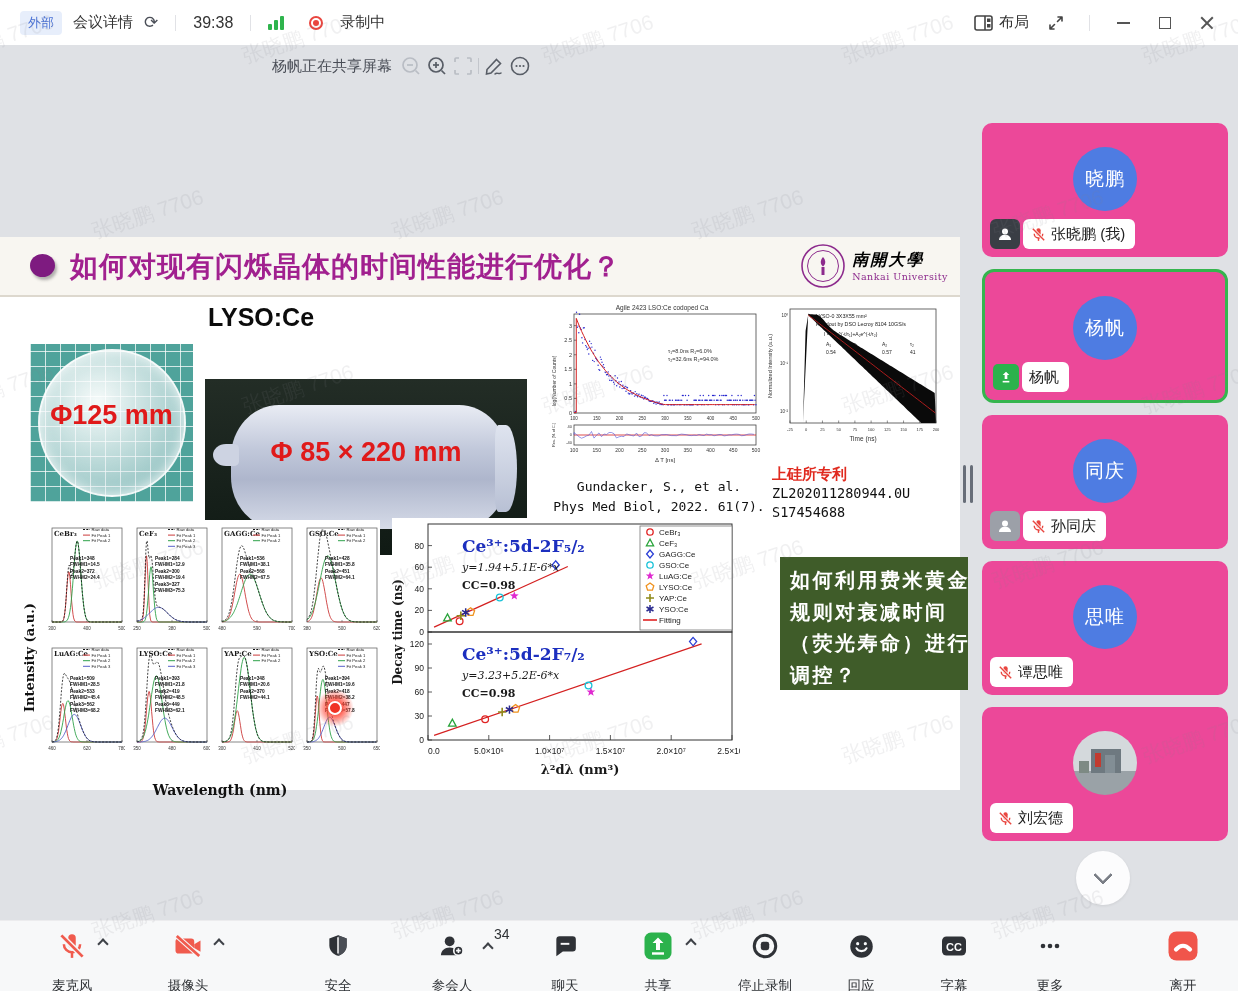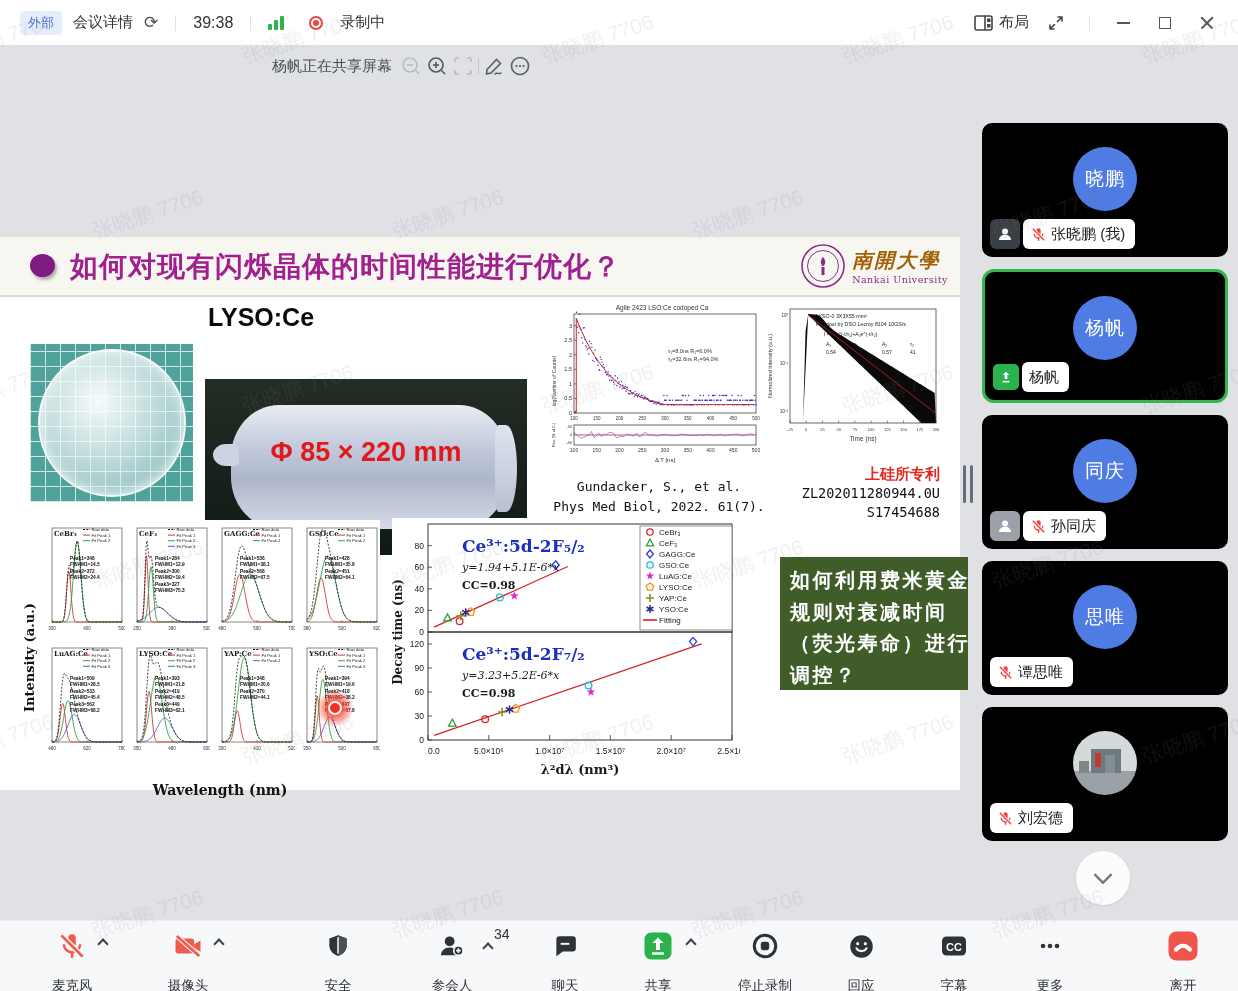--- a/index.html
+++ b/index.html
@@ -35,21 +35,21 @@
   .share-banner { font-size:15px; color:#4A4E57; margin-right:4px; }
   .st-icon { width:22px; height:22px; }
   .st-div { width:1px; height:16px; background:#C3C6CC; }
 
   
   .slide { position:absolute; left:0; top:192px; width:960px; height:553px; background:#fff; }
   .slide-header { position:absolute; left:0; top:0; width:100%; height:60px; background:#F8F6F1; border-bottom:2px solid #DDD8CE; }
   .bullet { position:absolute; left:30px; top:17px; width:25px; height:23px; border-radius:50%; background:#7E1B80; box-shadow:2px 3px 3px rgba(90,90,90,.45); }
   .slide-title { position:absolute; left:70px; top:11px; font-family:"DejaVu Serif",serif; font-weight:bold; font-size:28px; letter-spacing:1px; color:#A1208F; white-space:nowrap; }
   .logo { position:absolute; right:12px; top:6px; display:flex; align-items:center; gap:6px; }
-  .logo-cn { font-family:"DejaVu Serif",serif; font-style:italic; font-weight:bold; font-size:20px; color:#a16207; letter-spacing:2px; }
+  .logo-cn { font-family:"DejaVu Serif",serif; font-style:italic; font-weight:bold; font-size:16px; color:#000000; letter-spacing:2px; }
   .logo-en { font-family:"DejaVu Serif",serif; font-size:9.5px; color:#8D2B8D; text-align:center; letter-spacing:.5px; }
 
   .lyso-header { position:absolute; left:208px; top:66px; font-size:25px; font-weight:bold; color:#0c0c0c; }
 
   .photo1 { position:absolute; left:30px; top:107px; width:163px; height:158px; background:
       repeating-linear-gradient(0deg, rgba(255,255,255,.75) 0 1.5px, transparent 1.5px 15px),
       repeating-linear-gradient(90deg, rgba(255,255,255,.75) 0 1.5px, transparent 1.5px 15px),
       #4FA39B; overflow:hidden; }
   .disc { position:absolute; left:8px; top:5px; width:148px; height:148px; border-radius:50%;
       background:radial-gradient(circle at 40% 35%, rgba(255,255,255,.95), rgba(225,233,238,.55) 70%, rgba(205,218,224,.5));
@@ -58,40 +58,40 @@
   .photo2 { position:absolute; left:205px; top:106px; width:322px; height:176px; background:linear-gradient(180deg,#232d26,#17211b 60%,#101a14); overflow:hidden;margin-top:36px; }
   .boule { position:absolute; left:26px; top:26px; right:20px; bottom:26px; border-radius:48px/52px;
       background:linear-gradient(180deg,#e9ecf4 0%,#c2c9db 35%,#aeb6cc 60%,#d6dbe8 100%); }
   .boule::before { content:""; position:absolute; left:-18px; top:40%; width:26px; height:22px; background:#cdd3e2; border-radius:50% 20% 20% 50%; transform:translateY(-50%) rotate(0deg); }
   .boule::after { content:""; position:absolute; right:-10px; top:16%; width:22px; height:70%; background:linear-gradient(180deg,#dfe4ef,#b8c0d4); border-radius:20% 60% 60% 20%; }
   .photo2 .meas { position:absolute; left:0; right:0; top:58px; text-align:center; color:#E01A1A; font-weight:bold; font-size:27px; }
 
   .chart1-box { position:absolute; left:550px; top:64px; }
   .chart2-box { position:absolute; left:764px; top:64px; }
   .citation { position:absolute; left:545px; top:240px; width:228px; text-align:center; font-family:"DejaVu Sans Mono",monospace; font-size:13px; color:#111; line-height:1.55; }
-  .patent { position:absolute; left:772px; top:228px; width:168px; text-align:right; }
+  .patent { position:absolute; left:772px; top:228px; width:168px; text-align:left; }
   .patent-title { color:#E02A1F; font-weight:bold; font-size:15px; }
   .patent-no { font-family:"DejaVu Sans Mono",monospace; font-size:13.5px; color:#111; line-height:1.4; }
 
   .spectra-ylabel { position:absolute; left:22px; top:475px; transform:rotate(-90deg); transform-origin:left top; font-family:"DejaVu Serif",serif; font-weight:bold; font-size:13px; color:#111; }
   .spectra-grid { position:absolute; left:40px; top:283px; display:grid; grid-template-columns:repeat(4,85px); grid-auto-rows:120px; }
   .wavelength-label { position:absolute; left:90px; top:525px; width:260px; text-align:center; font-family:"DejaVu Serif",serif; font-weight:bold; font-size:14px; color:#111;margin-top:20px; }
   .scatter-wrap { position:absolute; left:392px; top:281px; }
   .greenbox { position:absolute; left:780px; top:320px; width:213px; height:133px; background:#3F5C29; color:#fff; font-size:20px; font-weight:bold; line-height:1.58; letter-spacing:2.5px; padding:8px 10px; }
   .laser { position:absolute; left:316px; top:452px; width:38px; height:38px; border-radius:50%;
       background:radial-gradient(circle, rgba(255,64,48,.95) 0 20%, rgba(255,64,48,.55) 42%, rgba(255,64,48,0) 70%); }
   .laser::after { content:""; position:absolute; inset:12px; border:2.5px solid #fff; border-radius:50%; background:#F03224; }
 
   
   .divider-handle { position:absolute; left:963px; top:465px; display:flex; gap:4px; z-index:30; cursor:col-resize; }
   .divider-handle i { width:3px; height:38px; background:#676D78; border-radius:2px; }
 
   
   .sidebar { position:absolute; right:0; top:45px; width:270px; bottom:71px; background:#DFE1E5; padding-top:78px; }
-  .tile { position:relative; width:246px; height:134px; background:#000000; border-radius:10px; margin:0 10px 12px 14px; }
+  .tile { position:relative; width:246px; height:134px; background:#ec4899; border-radius:10px; margin:0 10px 12px 14px; }
   .tile.active { border:3px solid #35B54E; border-radius:12px; }
   .avatar { position:absolute; left:50%; top:24px; transform:translateX(-50%); width:64px; height:64px; border-radius:50%; background:#4E7CE2; color:#fff; font-size:19px; display:flex; align-items:center; justify-content:center; letter-spacing:1px; }
   .avatar.photo { background:none; overflow:hidden; }
   .name-tag { position:absolute; left:8px; bottom:8px; display:flex; align-items:center; gap:3px;border-radius:9px; }
   .role-badge { width:30px; height:30px; border-radius:6px; background:#3A3E45; display:flex; align-items:center; justify-content:center; }
   .role-badge.gray { background:#9CA0A8; }
   .share-badge { width:26px; height:26px; border-radius:5px; background:#2BB24C; display:flex; align-items:center; justify-content:center; }
   .name-pill { background:#fff; border-radius:6px; height:30px; display:flex; align-items:center; gap:4px; padding:0 10px 0 7px; font-size:15px; color:#222; }
   .chevron-btn { position:absolute; left:50%; transform:translateX(-50%); top:806px; width:54px; height:54px; background:#FCFCFD; border-radius:50%; display:flex; align-items:center; justify-content:center; box-shadow:0 1px 3px rgba(0,0,0,.08); }
   .chevron-down { width:14px; height:14px; border-left:3px solid #7A7E86; border-bottom:3px solid #7A7E86; transform:rotate(-45deg); border-radius:1px; margin-top:-6px; }
@@ -201,20 +201,21 @@
             <div class="logo-cn">南開大學</div>
             <div class="logo-en">Nankai University</div>
           </span>
         </span>
       </div>
 
       <div class="lyso-header">LYSO:Ce</div>
 
       <div class="photo1">
         <div class="disc"></div>
+        <div class="meas">Φ125 mm</div>
       </div>
       <div class="photo2">
         <div class="boule"></div>
         <div class="meas">Φ 85 × 220 mm</div>
       </div>
 
       <div class="chart1-box" id="chart1"><svg width="212" height="172" viewBox="0 0 212 172">
             <rect x="0" y="0" width="212" height="172" fill="#fff"></rect>
             <text x="112" y="9" font-size="6.5" fill="#333" text-anchor="middle" font-family="Liberation Sans,sans-serif" font-weight="normal" font-style="normal">Agile 2423 LSO:Ce codoped Ca</text>
             <rect x="24" y="13" width="182" height="99" fill="none" stroke="#444" stroke-width="0.8"></rect>

